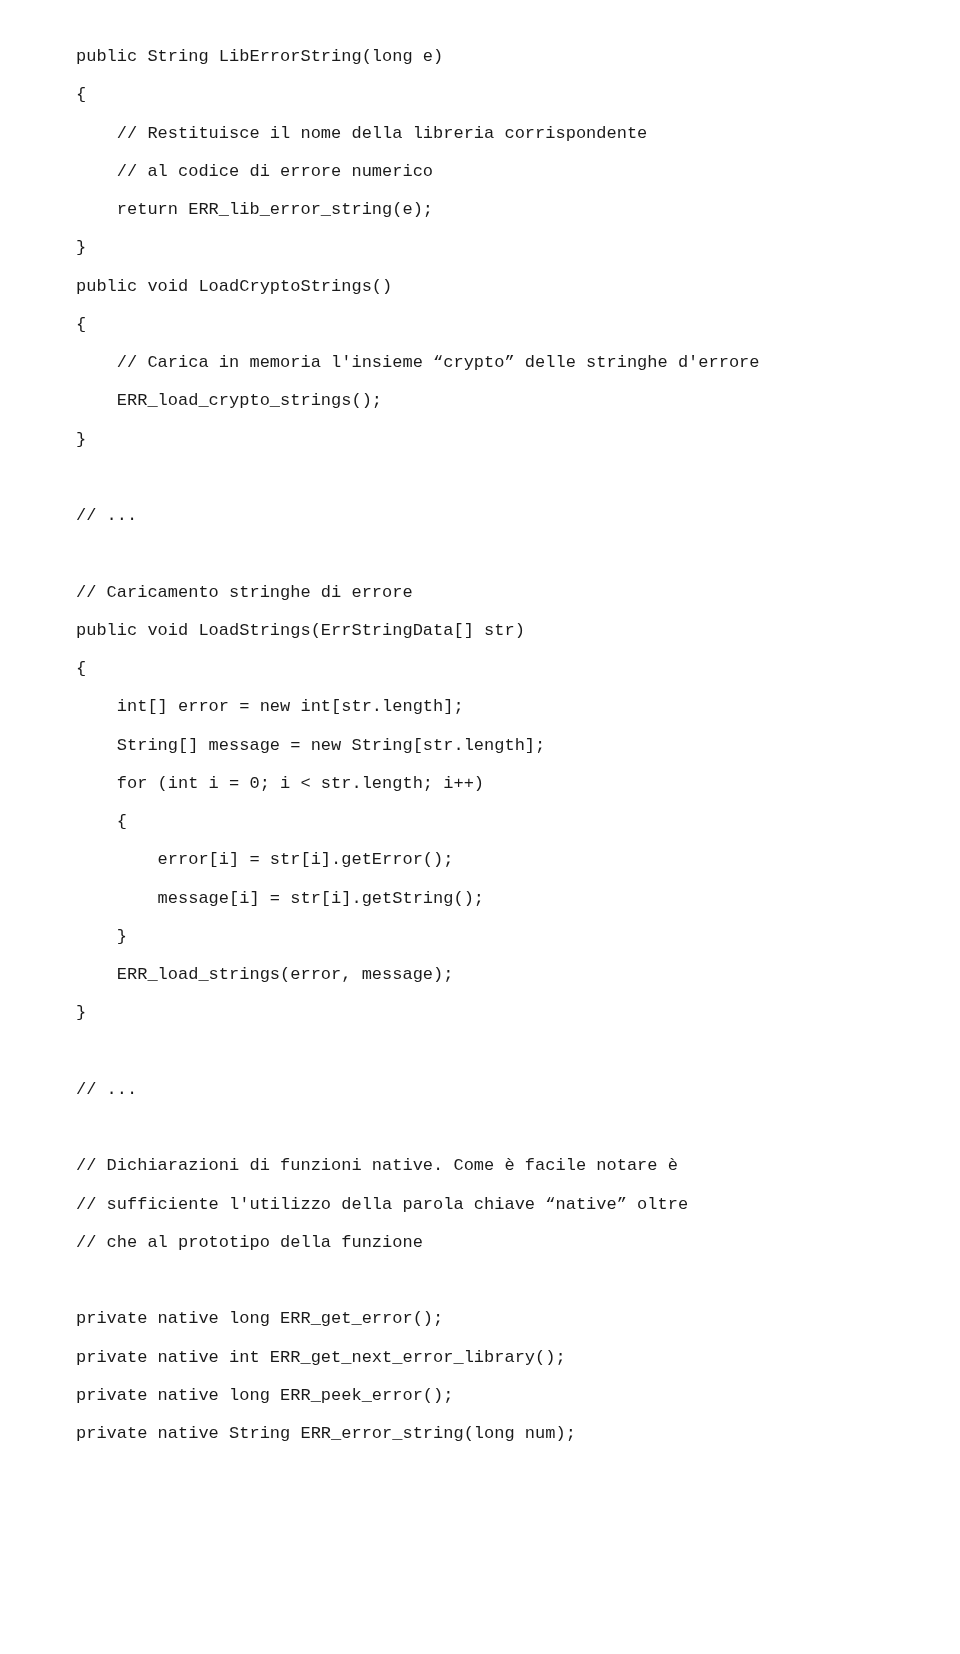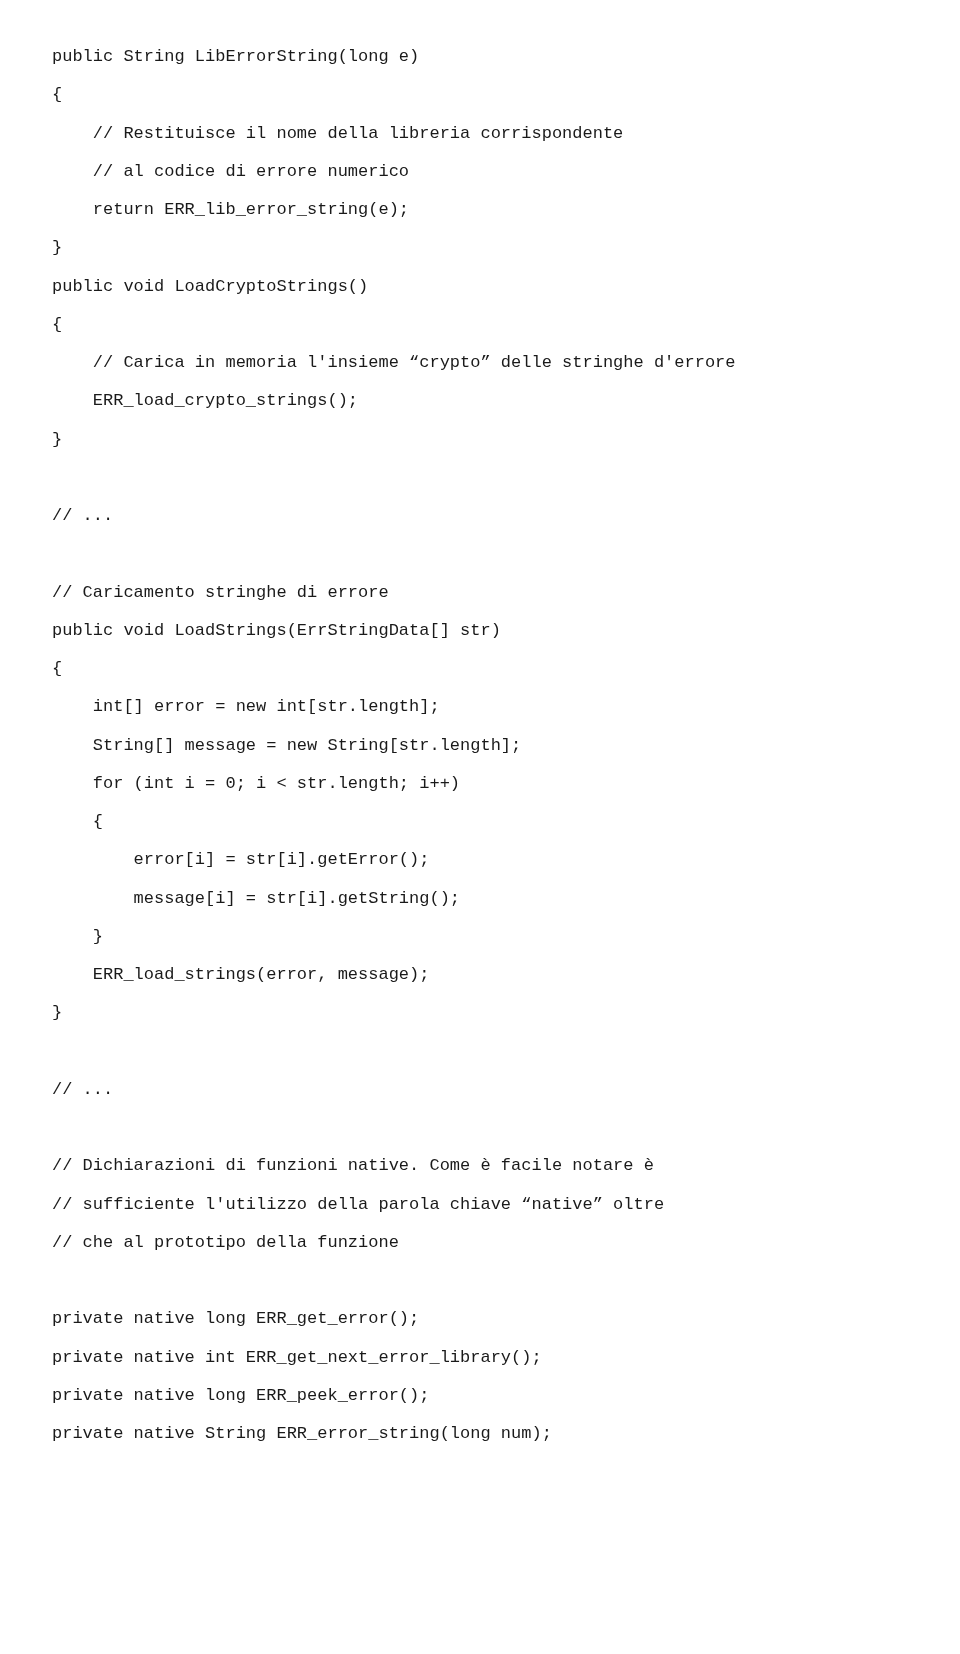--- a/index.html
+++ b/index.html
@@ -6,21 +6,21 @@
       margin: 0;
       padding: 0;
       background: #ffffff;
       font-family: "Courier New", Courier, monospace;
       font-size: 17px;
       line-height: 2.25;
       color: #1a1a1a;
       width: 960px;
     }
     .code-container {
-      padding: 38px 52px;
+      padding: 38px 76px;
       white-space: pre;
     }
   </style>
 </head>
 <body>
 
 <div class="code-container"><span>public String LibErrorString(long e)</span>
 <span>{</span>
 <span>    // Restituisce il nome della libreria corrispondente</span>
 <span>    // al codice di errore numerico</span>

